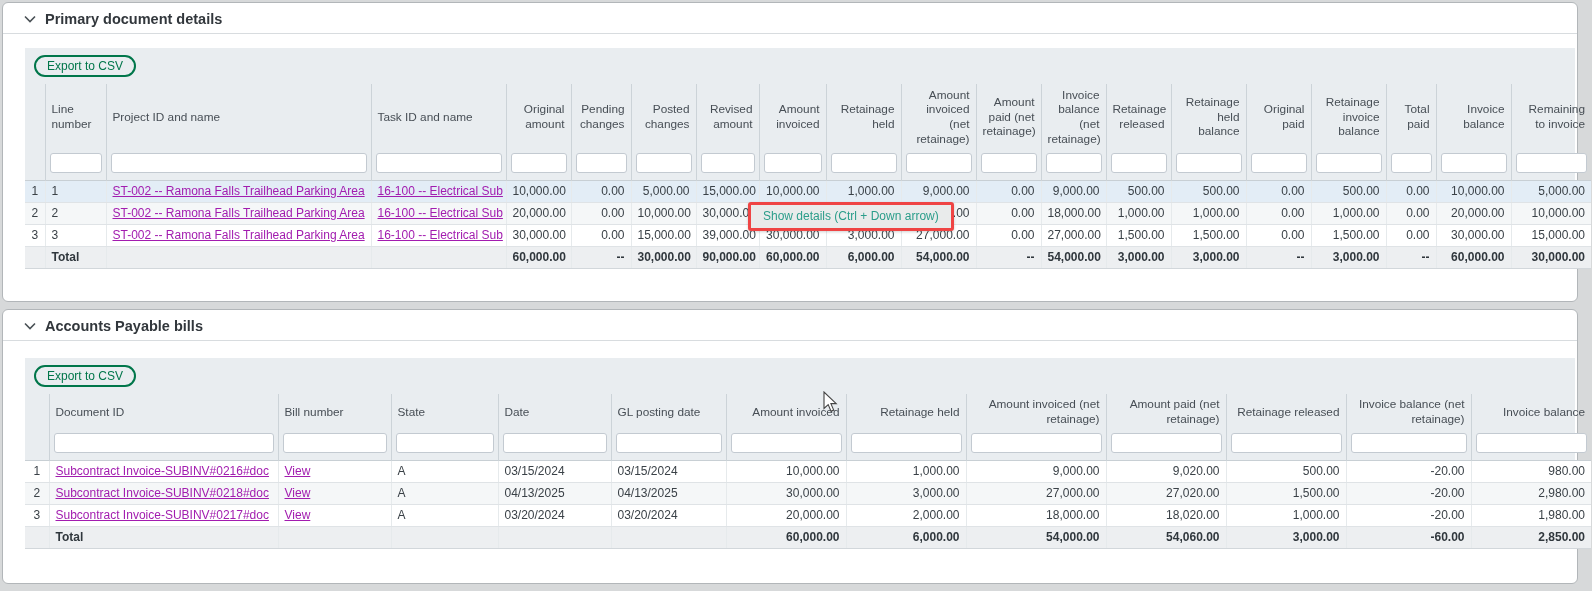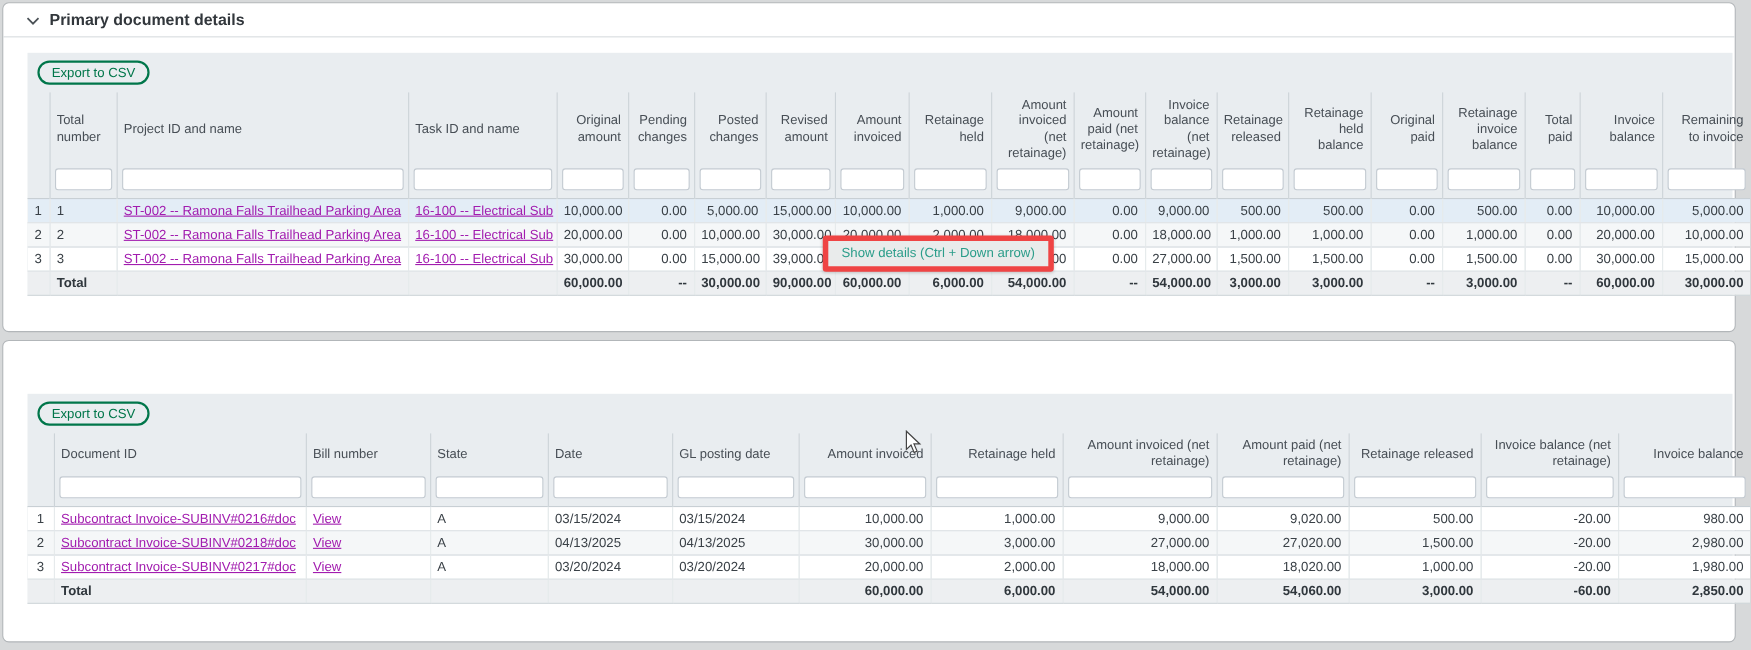--- a/index.html
+++ b/index.html
@@ -55,22 +55,22 @@
   tr.row-sel td{background:#e3edf6;}
   tr.row-alt td{background:#f5f7f8;}
   tr.total-row td{background:#edeff1;font-weight:700;color:#30373d;border-bottom:1px solid #d2d7db;}
   a.cell-link{color:#a21caf;cursor:pointer;}
   .al{text-align:left;}
   .ar{text-align:right;}
   .ac{text-align:center;}
 
   #tooltip{
     position:absolute;left:748px;top:202px;height:23px;line-height:23px;
-    padding:0 12px;background:#e9ebeb;border:5px solid #ef4444;border-radius:3px;
-    box-shadow:0 1px 3px rgba(0,0,0,.18);color:#2b9d8a;font-size:12px;z-index:6;white-space:nowrap;margin-top:12px;
+    padding:0 12px;background:#e9ebeb;border:3px solid #ef4444;border-radius:3px;
+    box-shadow:0 1px 3px rgba(0,0,0,.18);color:#2b9d8a;font-size:12px;z-index:6;white-space:nowrap;
   }
   #cursor{position:absolute;left:822px;top:391px;z-index:9;pointer-events:none;}
 </style>
 </head>
 <body>
 
 <div class="card" id="card-primary">
   <div class="section-head">
     <span class="chev">
       <svg width="12" height="8" viewBox="0 0 12 8">
@@ -102,21 +102,21 @@
           <col style="width: 75px;">
           <col style="width: 65px;">
           <col style="width: 75px;">
           <col style="width: 50px;">
           <col style="width: 75px;">
           <col style="width: 80px;">
         </colgroup>
         <thead>
           <tr style="height: 66px;">
             <th class="ac"></th>
-            <th class="al">Total number</th>
+            <th class="al">Line number</th>
             <th class="al">Project ID and name</th>
             <th class="al">Task ID and name</th>
             <th class="ar">Original amount</th>
             <th class="ar">Pending changes</th>
             <th class="ar">Posted changes</th>
             <th class="ar">Revised amount</th>
             <th class="ar">Amount invoiced</th>
             <th class="ar">Retainage held</th>
             <th class="ar">Amount invoiced (net retainage)</th>
             <th class="ar">Amount paid (net retainage)</th>
@@ -240,20 +240,28 @@
             <td class="ar">--</td>
             <td class="ar">60,000.00</td>
             <td class="ar">30,000.00</td>
           </tr>
         </tbody>
       </table>
   </div>
 </div>
 
 <div class="card" id="card-ap">
+  <div class="section-head">
+    <span class="chev">
+      <svg width="12" height="8" viewBox="0 0 12 8">
+          <polyline points="1,1.5 6,6.5 11,1.5" fill="none" stroke="#4a5156" stroke-width="1.6"></polyline>
+        </svg>
+    </span>
+    <span class="section-title">Accounts Payable bills</span>
+  </div>
   <div class="grid" id="grid-ap">
     <div class="toolbar">
       <button class="btn-export">Export to CSV</button>
     </div>
     <table id="table-ap">
         <colgroup>
           <col style="width: 24px;">
           <col style="width: 229px;">
           <col style="width: 113px;">
           <col style="width: 107px;">

